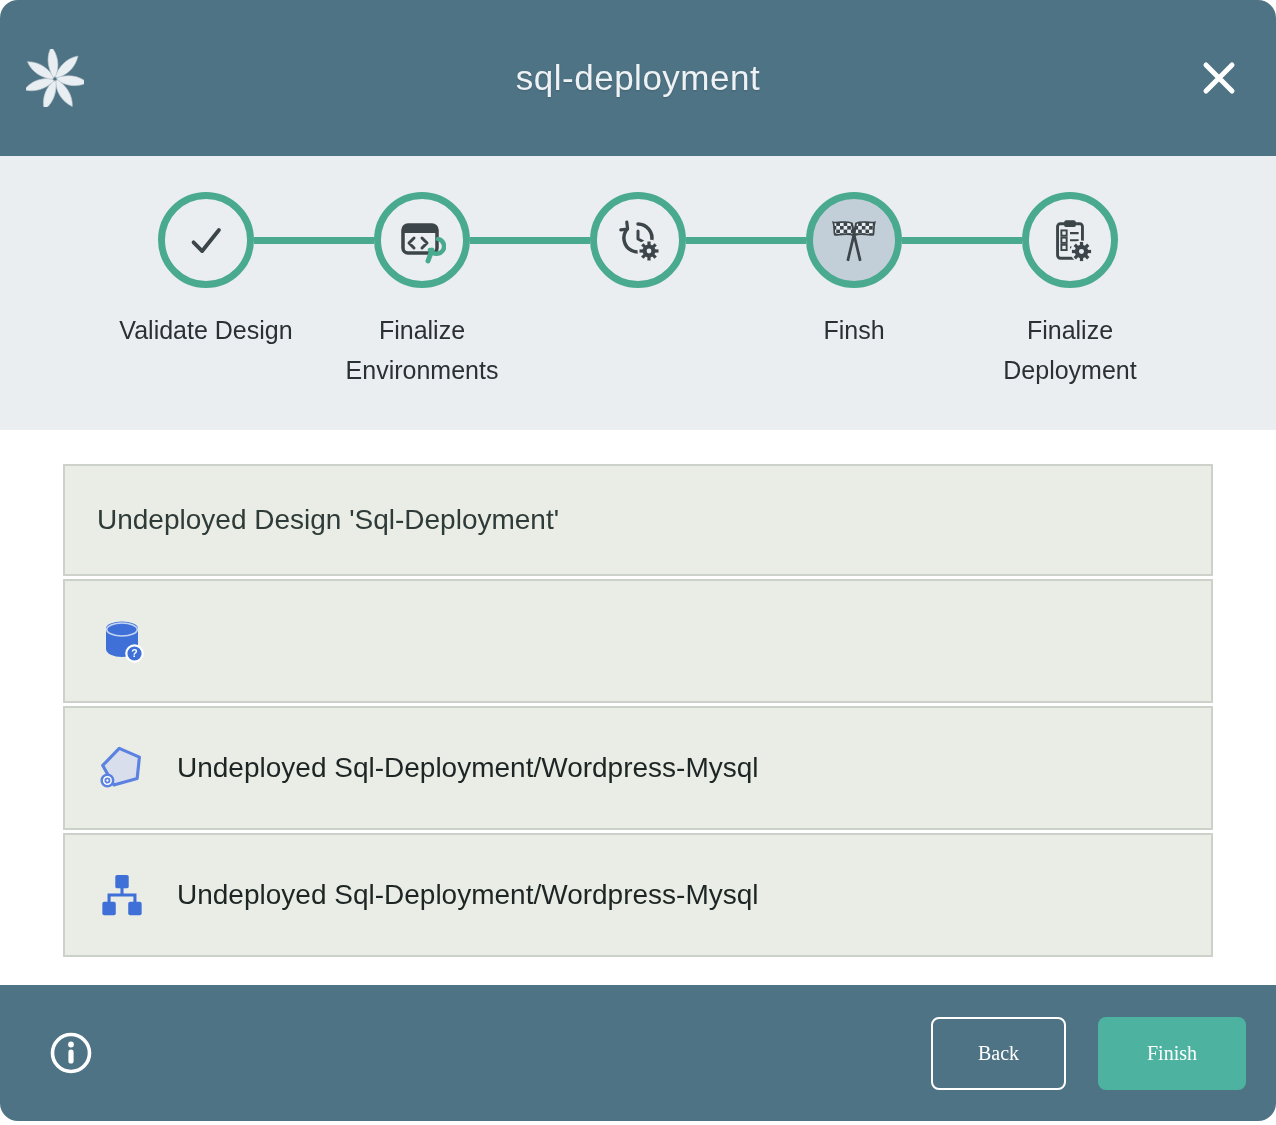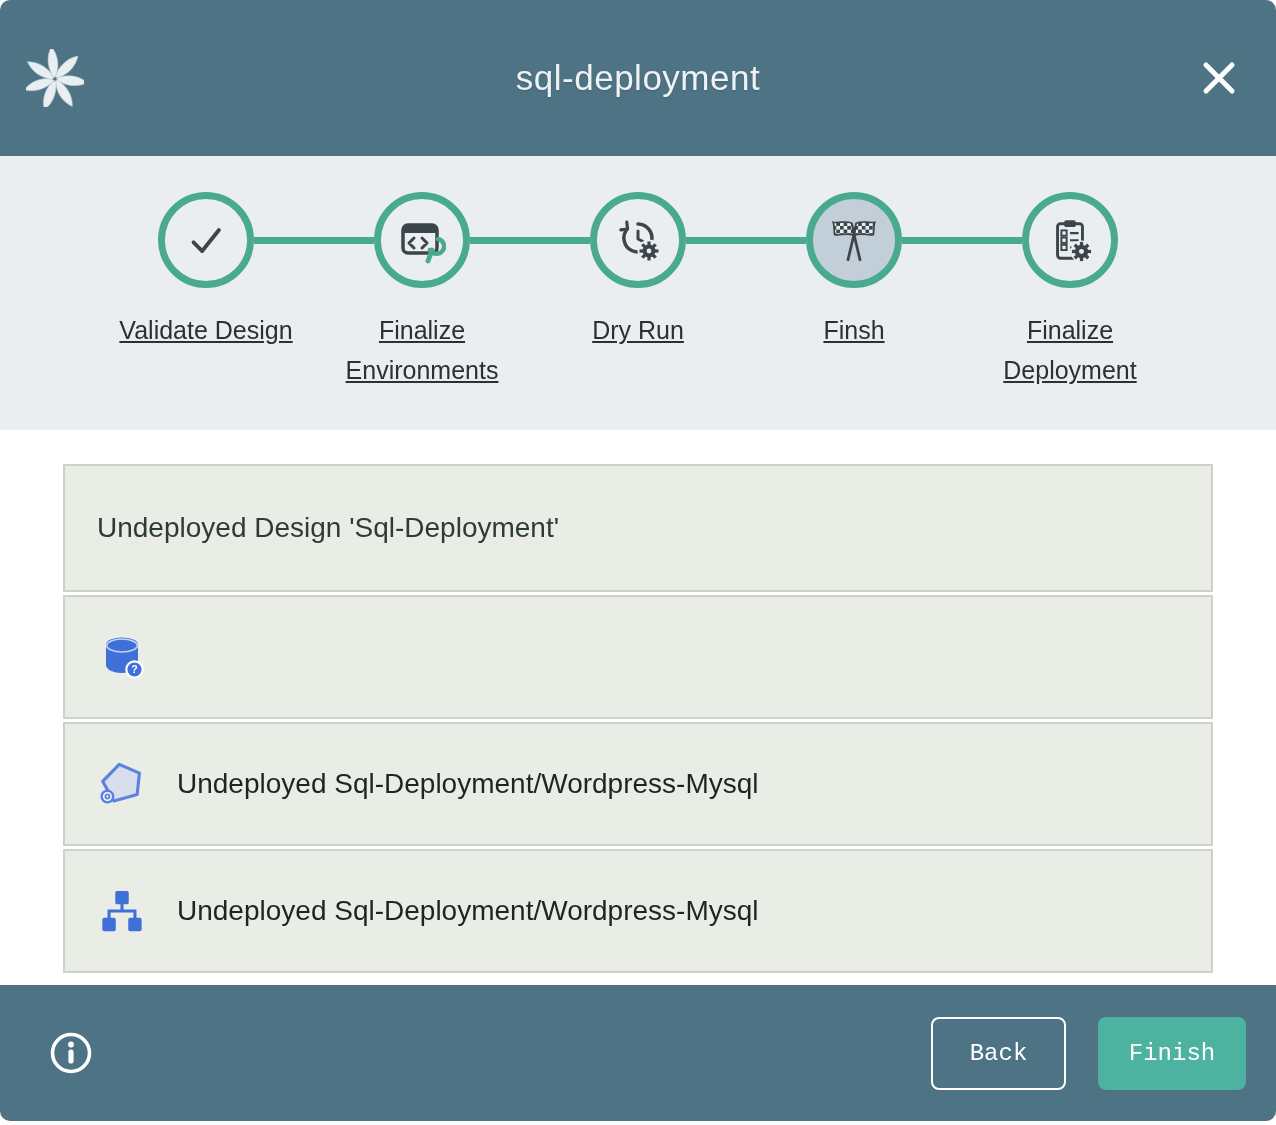--- a/index.html
+++ b/index.html
@@ -6,21 +6,21 @@
     --header_bg:#4e7384; --stepper_bg:#ebeef1; --accent_teal:#49aa90;
     --finish_btn:#4db3a0; --active_step_fill:#c3cfd8; --row_bg:#e9ede5;
     --row_border:#ccd1ca; --icon_blue:#3e70d7; --icon_dark:#3c4549;
     --text_dark:#1d2624; --title_color:#eef2f4; --page_bg:#ffffff;
     --label_color:#2a3135; --pent_blue:#5b82e0;
   }
   *{box-sizing:border-box; margin:0; padding:0;}
   html,body{width:1276px; height:1125px; background:var(--page_bg);
     font-family:"Liberation Sans", sans-serif;}
   .dialog{position:absolute; left:0; top:0; width:1276px; height:1121px;
-    border-radius:10px; overflow:hidden; background:#fff;}
+    border-radius:18px; overflow:hidden; background:#fff;}
   
   .hdr{height:156px; background:var(--header_bg); display:grid;
     grid-template-columns:110px 1fr 110px; align-items:center;}
   .hdr .logo{margin-left:26px;}
   .hdr .title{text-align:center; color:var(--title_color); font-size:35px;
     letter-spacing:.5px; text-shadow:0 1px 2px rgba(0,0,0,.15);}
   .closebtn{background:none; border:none; cursor:pointer; justify-self:end;
     margin-right:36px; line-height:0;}
   
   .stepper{height:274px; background:var(--stepper_bg); padding-top:36px;}
@@ -28,39 +28,39 @@
   .step{width:216px; display:flex; flex-direction:column; align-items:center;
     position:relative;}
   .step .conn{position:absolute; top:44.5px; left:calc(-50% + 48px);
     width:calc(100% - 96px); height:7px; background:var(--accent_teal); z-index:0;}
   .circle{width:96px; height:96px; border-radius:50%;
     border:7px solid var(--accent_teal); background:var(--stepper_bg);
     display:flex; align-items:center; justify-content:center;
     position:relative; z-index:1; cursor:pointer;}
   .step.current .circle{background:var(--active_step_fill);}
   .steplabel{margin-top:22px; font-size:25px; line-height:40px;
-    color:var(--label_color); text-align:center; width:204px;text-decoration:underline;}
+    color:var(--label_color); text-align:center; width:204px;}
   
   .content{padding:34px 63px 0 63px; background:#fff;}
   .lrow{background:var(--row_bg); border:2px solid var(--row_border);
     margin-bottom:3px; display:flex; align-items:center; padding-left:32px;
     font-size:28px; color:var(--text_dark);}
-  .lrow.hdr-row{height:128px; color:#2f3b39;}
+  .lrow.hdr-row{height:112px; color:#2f3b39;}
   .lrow.item{height:124px;}
   .lrow .ric{width:50px; margin-right:30px; display:flex; align-items:center;
     justify-content:center; line-height:0;}
   
   .ftr{position:absolute; bottom:0; left:0; right:0; height:136px;
     background:var(--header_bg); display:flex; align-items:center;
     padding:0 30px;}
   .infobtn{background:none; border:none; cursor:pointer; margin-left:18px;
     line-height:0;}
   .ftr .spacer{flex:1;}
-  .btn{height:73px; border-radius:8px; font-size:24px; color:#fff;
-    font-family:Liberation Mono, monospace; cursor:pointer;}
+  .btn{height:73px; border-radius:8px; font-size:20px; color:#fff;
+    font-family:Liberation Serif, serif; cursor:pointer;}
   .btn.back{width:135px; background:transparent; border:2.5px solid #fff;
     margin-right:32px;}
   .btn.finish{width:148px; background:var(--finish_btn); border:none;text-align:center;}
   svg{display:block;}
   .sdark{stroke:var(--icon_dark);} .fdark{fill:var(--icon_dark);}
   .steal{stroke:var(--accent_teal);} .fblue{fill:var(--icon_blue);}
   .sblue{stroke:var(--icon_blue);}
 </style>
 </head>
 <body>
@@ -133,21 +133,20 @@
               <rect x="-1.6" y="-9.5" width="3.2" height="4.5" transform="rotate(135)"></rect>
               <rect x="-1.6" y="-9.5" width="3.2" height="4.5" transform="rotate(180)"></rect>
               <rect x="-1.6" y="-9.5" width="3.2" height="4.5" transform="rotate(225)"></rect>
               <rect x="-1.6" y="-9.5" width="3.2" height="4.5" transform="rotate(270)"></rect>
               <rect x="-1.6" y="-9.5" width="3.2" height="4.5" transform="rotate(315)"></rect>
               <circle r="6.5"></circle>
               <circle r="2.4" fill="var(--stepper_bg)"></circle>
             </g>
           </svg>
         </div>
-        <div class="steplabel">Dry Run</div>
       </div>
 
       <div class="step current">
         <div class="conn"></div>
         <div class="circle">
           <svg width="50" height="50" viewBox="0 0 48 48">
             <defs>
               <pattern id="chk" width="7" height="7" patternUnits="userSpaceOnUse">
                 <rect width="3.5" height="3.5" fill="#3c4549"></rect>
                 <rect x="3.5" y="3.5" width="3.5" height="3.5" fill="#3c4549"></rect>

